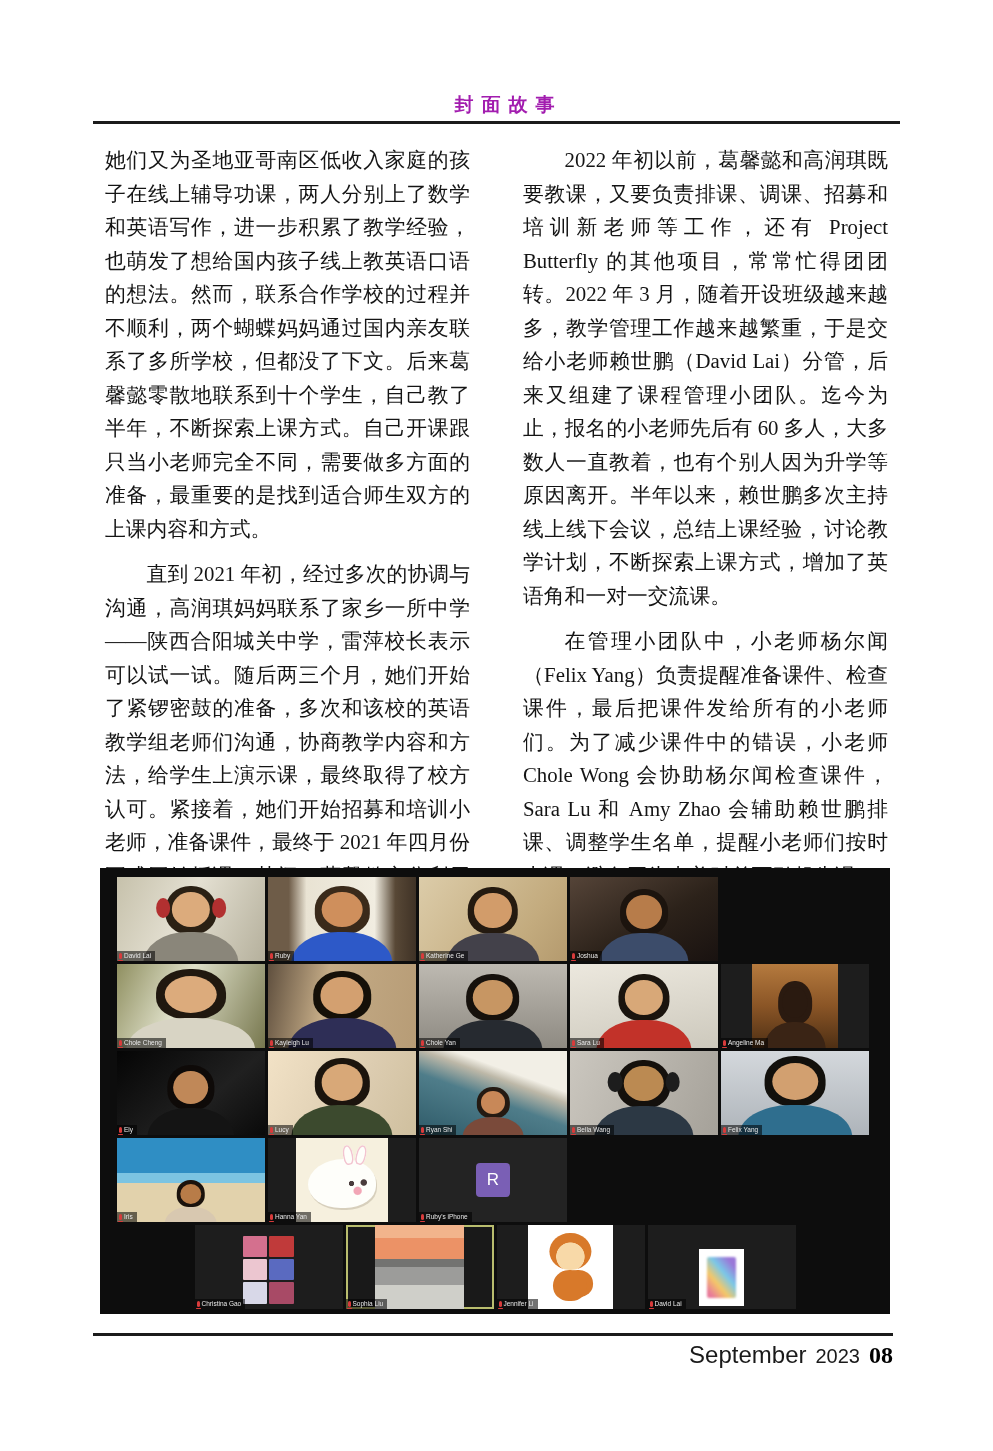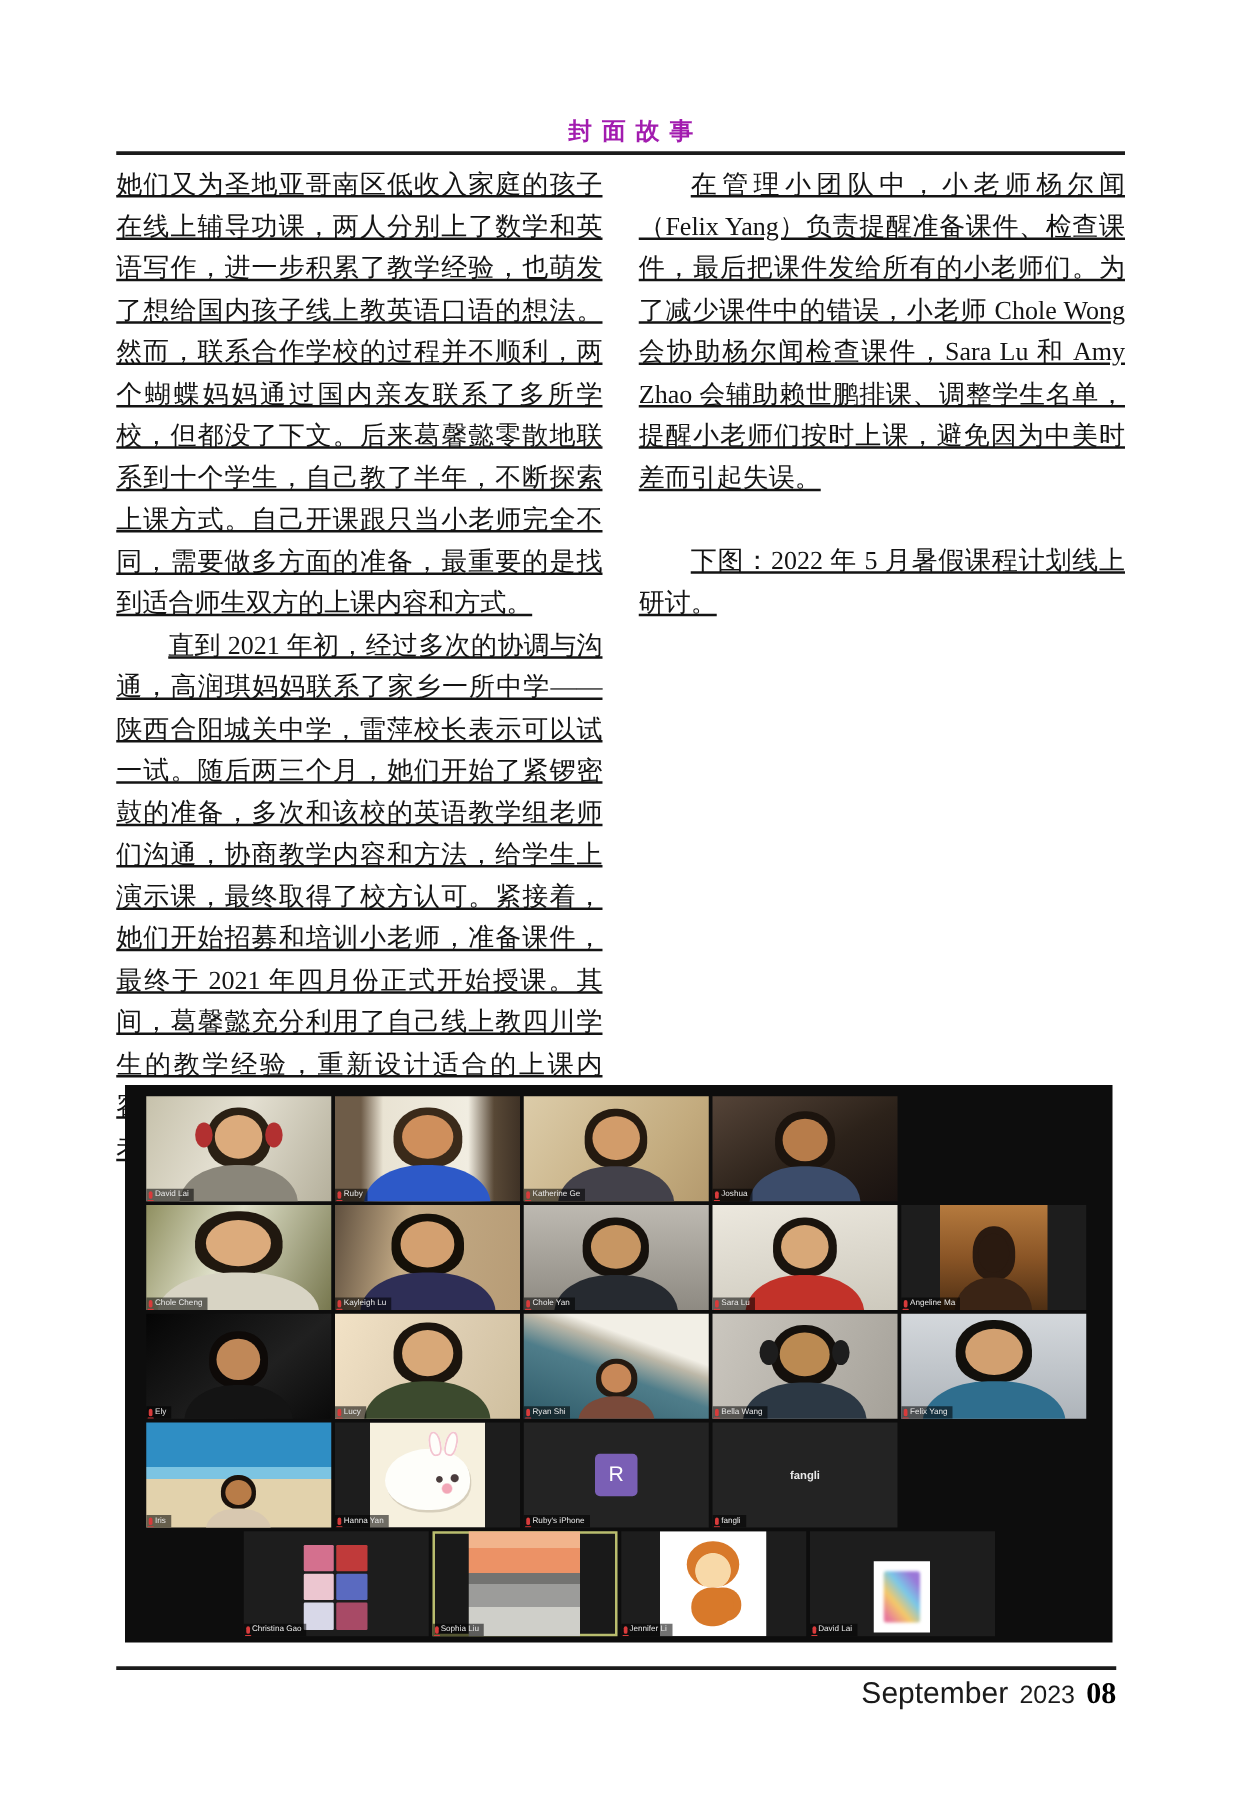--- a/index.html
+++ b/index.html
@@ -8,21 +8,21 @@
 
   
   .masthead{position:absolute;top:92px;left:12px;width:100%;text-align:center;
     font-family:"DejaVu Sans","Liberation Sans",sans-serif;font-weight:700;
     font-size:19px;letter-spacing:8px;color:#a21caf;}
   .rule-top{position:absolute;top:121px;left:93px;width:807px;height:3px;background:#1b1b1b;}
 
   
   .columns{position:absolute;top:131px;left:93px;width:807px;display:flex;gap:29px;}
   .col{width:389px;font-size:20.8px;line-height:33.5px;text-align:justify;color:#141414;}
-  .col p{margin:0;text-decoration:underline;}
+  .col p{margin:12px;}
   .col p.indent{text-indent:2em;}
   .col p.caption{margin-top:33px;}
 
   
   .photo{position:absolute;left:100px;top:868px;width:790px;height:446px;background:#0d0d0d;
     box-sizing:border-box;padding:9px 17px 0 17px;}
   .zrow{display:flex;gap:3px;margin-bottom:3px;height:84px;}
   .zrow.center{justify-content:center;}
   .tile{position:relative;flex:0 0 148px;width:148px;height:84px;background:#232323;overflow:hidden;}
   .tile.active{outline:2px solid #b9bd6e;outline-offset:-2px;}
@@ -87,20 +87,21 @@
 
   <div class="masthead">封面故事</div>
   <div class="rule-top"></div>
 
   <div class="columns">
     <div class="col" id="col-left">
         <p class="">她们又为圣地亚哥南区低收入家庭的孩子在线上辅导功课，两人分别上了数学和英语写作，进一步积累了教学经验，也萌发了想给国内孩子线上教英语口语的想法。然而，联系合作学校的过程并不顺利，两个蝴蝶妈妈通过国内亲友联系了多所学校，但都没了下文。后来葛馨懿零散地联系到十个学生，自己教了半年，不断探索上课方式。自己开课跟只当小老师完全不同，需要做多方面的准备，最重要的是找到适合师生双方的上课内容和方式。</p>
         <p class="indent">直到 2021 年初，经过多次的协调与沟通，高润琪妈妈联系了家乡一所中学——陕西合阳城关中学，雷萍校长表示可以试一试。随后两三个月，她们开始了紧锣密鼓的准备，多次和该校的英语教学组老师们沟通，协商教学内容和方法，给学生上演示课，最终取得了校方认可。紧接着，她们开始招募和培训小老师，准备课件，最终于 2021 年四月份正式开始授课。其间，葛馨懿充分利用了自己线上教四川学生的教学经验，重新设计适合的上课内容，培训小老师，录制教学视频供其他小老师观摩学习。</p>
       </div>
     <div class="col" id="col-right">
+        <p class="indent">2022 年初以前，葛馨懿和高润琪既要教课，又要负责排课、调课、招募和培训新老师等工作，还有 Project Butterfly 的其他项目，常常忙得团团转。2022 年 3 月，随着开设班级越来越多，教学管理工作越来越繁重，于是交给小老师赖世鹏（David Lai）分管，后来又组建了课程管理小团队。迄今为止，报名的小老师先后有 60 多人，大多数人一直教着，也有个别人因为升学等原因离开。半年以来，赖世鹏多次主持线上线下会议，总结上课经验，讨论教学计划，不断探索上课方式，增加了英语角和一对一交流课。</p>
         <p class="indent">在管理小团队中，小老师杨尔闻（Felix Yang）负责提醒准备课件、检查课件，最后把课件发给所有的小老师们。为了减少课件中的错误，小老师 Chole Wong 会协助杨尔闻检查课件，Sara Lu 和 Amy Zhao 会辅助赖世鹏排课、调整学生名单，提醒小老师们按时上课，避免因为中美时差而引起失误。</p>
         <p class="indent caption">下图：2022 年 5 月暑假课程计划线上研讨。</p>
       </div>
   </div>
 
   <div class="photo" id="zoom-photo" style="background: rgb(13, 13, 13);">
       <div class="zrow">
         <div class="tile" style="background: linear-gradient(115deg, rgb(198, 193, 171), rgb(228, 224, 210) 45%, rgb(181, 176, 156));">
           <div class="person" style="width: 62%; height: 92%;">
             <div class="p-hair" style="background: rgb(42, 32, 20);"></div>
@@ -287,27 +288,20 @@
             <span>Hanna Yan</span>
           </div>
         </div>
         <div class="tile" style="background: rgb(35, 35, 35);">
           <div class="avatar" style="background: rgb(122, 95, 181);">R</div>
           <div class="zlabel" style="background: rgba(0, 0, 0, 0.55); color: rgb(233, 233, 233);">
             <div class="mic" style="background: rgb(216, 59, 59);"></div>
             <span>Ruby's iPhone</span>
           </div>
         </div>
-        <div class="tile" style="background: rgb(35, 35, 35);">
-          <div class="center-name" style="color: rgb(234, 234, 234);">fangli</div>
-          <div class="zlabel" style="background: rgba(0, 0, 0, 0.55); color: rgb(233, 233, 233);">
-            <div class="mic" style="background: rgb(216, 59, 59);"></div>
-            <span>fangli</span>
-          </div>
-        </div>
       </div>
       <div class="zrow center">
         <div class="tile" style="background: rgb(29, 29, 29);">
           <div class="box" style="width: 38%; height: 92%; margin-top: 4%;">
             <div class="collage">
               <div style="background: rgb(212, 112, 142);"></div>
               <div style="background: rgb(192, 58, 58);"></div>
               <div style="background: rgb(236, 198, 208);"></div>
               <div style="background: rgb(90, 106, 192);"></div>
               <div style="background: rgb(216, 216, 232);"></div>

